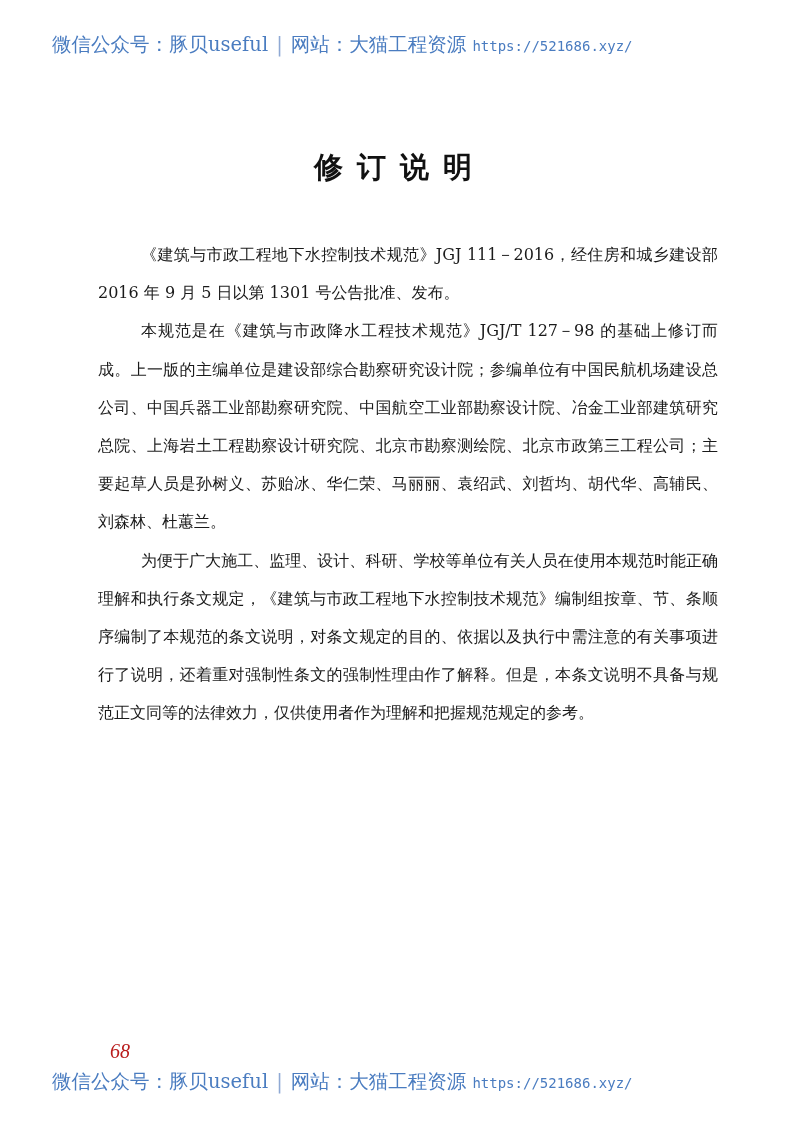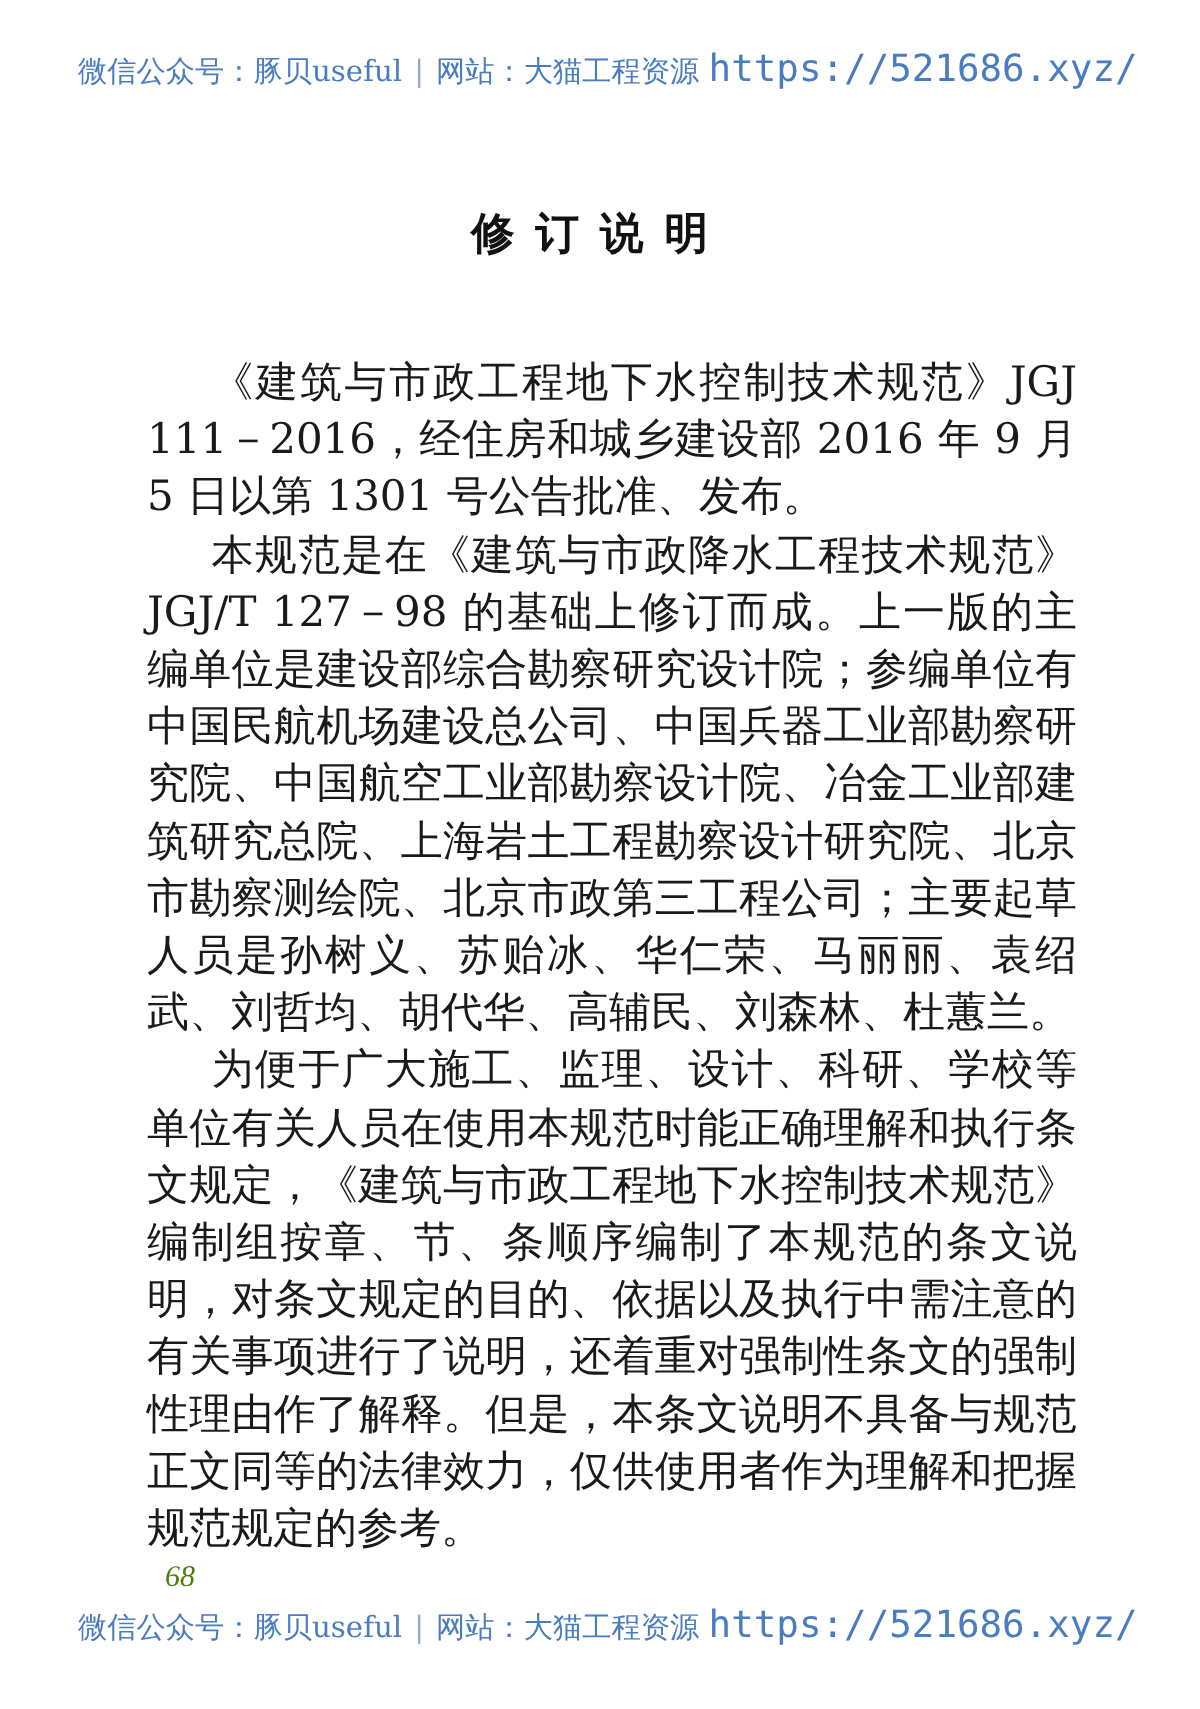--- a/index.html
+++ b/index.html
@@ -21,56 +21,56 @@
       width: 700px;
       white-space: nowrap;
       font-family: "DejaVu Serif", "Liberation Serif", serif;
       font-size: 19.5px;
       color: #4a7cc0;
       letter-spacing: 0px;
     }
     .watermark.top { top: 31px; }
     .watermark.bottom { top: 1068px; }
     .watermark .sep { margin: 0 8px; color: #8fa9d4; }
-    .watermark .url { font-family: "DejaVu Sans Mono", "Liberation Mono", monospace; font-size: 25px; }
+    .watermark .url { font-family: "DejaVu Sans Mono", "Liberation Mono", monospace; font-size: 14px; }
 
     .title {
       position: absolute;
-      top: 136px;
+      top: 148px;
       left: 0;
       width: 800px;
       text-align: center;
       font-family: "DejaVu Sans", "Liberation Sans", sans-serif;
       font-weight: bold;
       font-size: 29px;
       letter-spacing: 14px;
       color: #111;
     }
     .body-text {
       position: absolute;
       top: 236px;
       left: 98px;
       width: 620px;
-      font-size: 28px;
+      font-size: 16px;
       line-height: 38.2px;
       text-align: justify;
       text-align-last: left;
     }
     .body-text p {
       margin: 0 0 0 0;
       text-indent: 43px;
     }
     .page-number {
       position: absolute;
       top: 1040px;
       left: 110px;
       font-family: "Liberation Serif", "DejaVu Serif", serif;
       font-style: italic;
       font-size: 20px;
-      color: #4d7c0f;
+      color: #b91c1c;
     }
   </style>
 </head>
 <body>
 
 <div class="watermark top">
   <span>微信公众号：豚贝useful</span><span class="sep">|</span><span>网站：大猫工程资源</span>
   <span class="url">https://521686.xyz/</span>
 </div>
 

